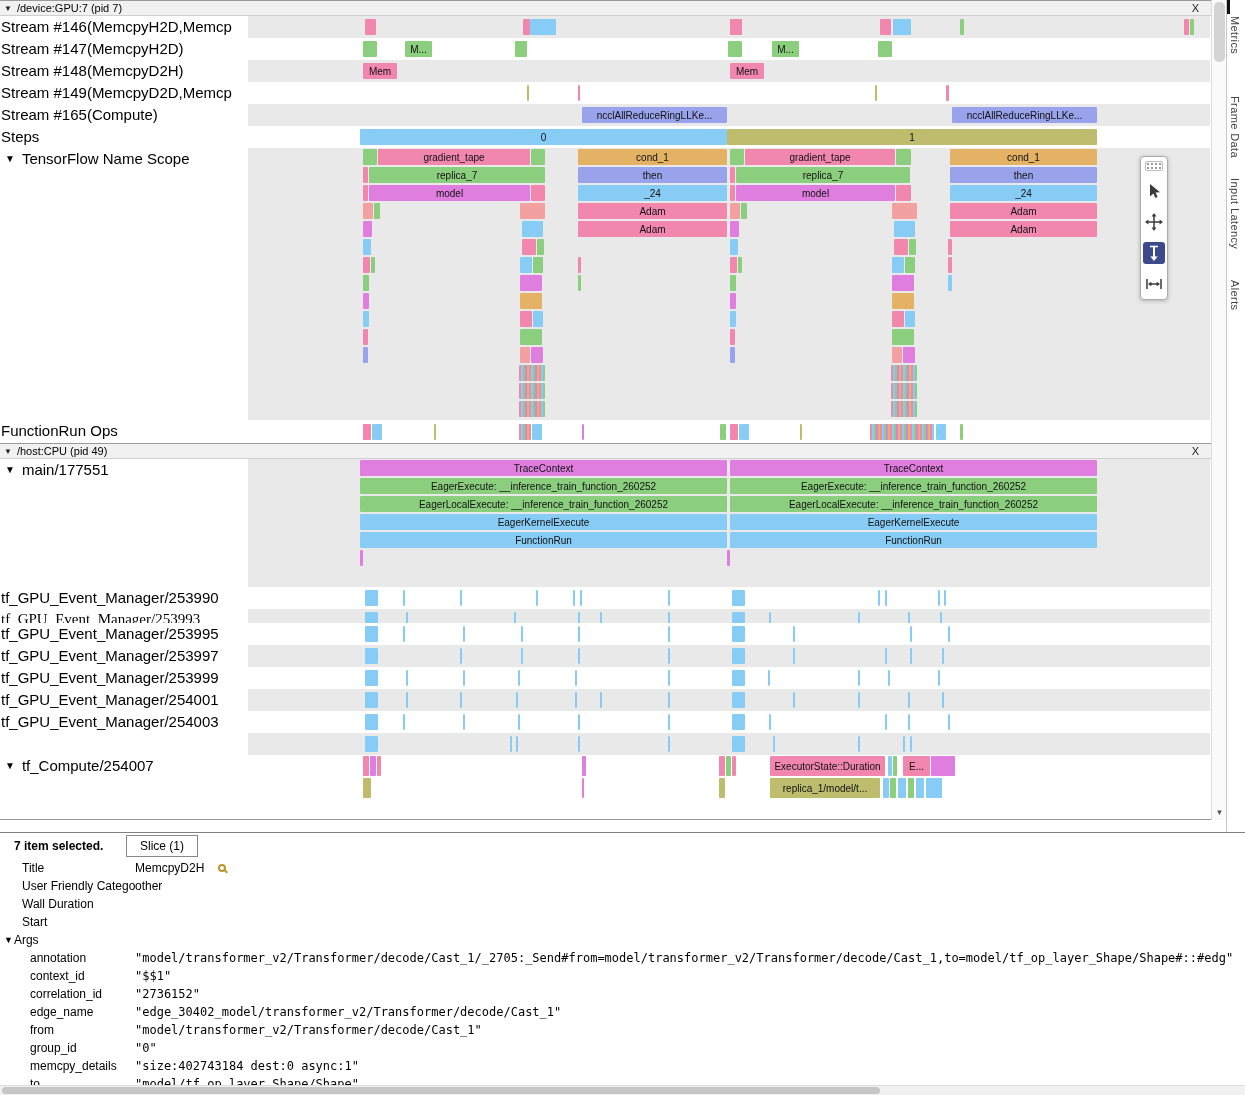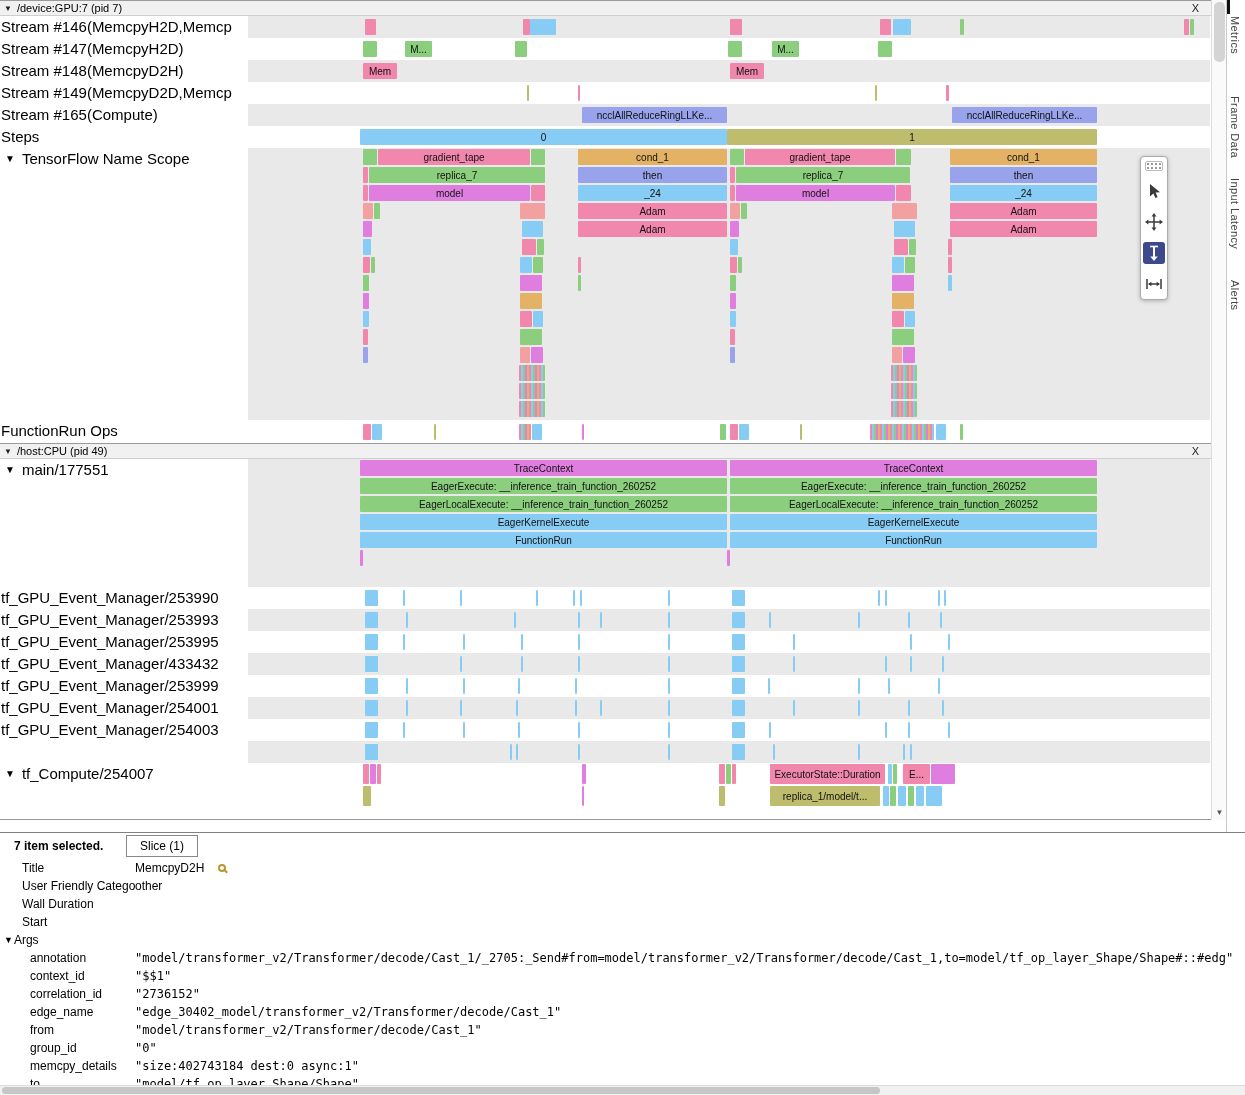--- a/index.html
+++ b/index.html
@@ -301,21 +301,21 @@
             <div class="blk" style="left: 288px; width: 2px; top: 3px; height: 16px; background: rgb(135, 204, 244);"></div>
             <div class="blk" style="left: 325px; width: 2px; top: 3px; height: 16px; background: rgb(135, 204, 244);"></div>
             <div class="blk" style="left: 332px; width: 2px; top: 3px; height: 16px; background: rgb(135, 204, 244);"></div>
             <div class="blk" style="left: 420px; width: 2px; top: 3px; height: 16px; background: rgb(135, 204, 244);"></div>
             <div class="blk" style="left: 630px; width: 2px; top: 3px; height: 16px; background: rgb(135, 204, 244);"></div>
             <div class="blk" style="left: 637px; width: 2px; top: 3px; height: 16px; background: rgb(135, 204, 244);"></div>
             <div class="blk" style="left: 690px; width: 2px; top: 3px; height: 16px; background: rgb(135, 204, 244);"></div>
             <div class="blk" style="left: 696px; width: 2px; top: 3px; height: 16px; background: rgb(135, 204, 244);"></div>
           </div>
         </div>
-        <div class="track" style="height: 22px;">
+        <div class="track" style="height: 14px; font-family: Liberation Serif, serif;">
           <div class="tlabel">
             <span>tf_GPU_Event_Manager/253993</span>
           </div>
           <div class="lane" style="background: rgb(233, 233, 233);">
             <div class="blk" style="left: 117px; width: 13px; top: 3px; height: 16px; background: rgb(135, 204, 244);"></div>
             <div class="blk" style="left: 484px; width: 13px; top: 3px; height: 16px; background: rgb(135, 204, 244);"></div>
             <div class="blk" style="left: 158px; width: 2px; top: 3px; height: 16px; background: rgb(135, 204, 244);"></div>
             <div class="blk" style="left: 266px; width: 2px; top: 3px; height: 16px; background: rgb(135, 204, 244);"></div>
             <div class="blk" style="left: 330px; width: 2px; top: 3px; height: 16px; background: rgb(135, 204, 244);"></div>
             <div class="blk" style="left: 352px; width: 2px; top: 3px; height: 16px; background: rgb(135, 204, 244);"></div>
@@ -338,21 +338,21 @@
             <div class="blk" style="left: 273px; width: 2px; top: 3px; height: 16px; background: rgb(135, 204, 244);"></div>
             <div class="blk" style="left: 330px; width: 2px; top: 3px; height: 16px; background: rgb(135, 204, 244);"></div>
             <div class="blk" style="left: 420px; width: 2px; top: 3px; height: 16px; background: rgb(135, 204, 244);"></div>
             <div class="blk" style="left: 545px; width: 2px; top: 3px; height: 16px; background: rgb(135, 204, 244);"></div>
             <div class="blk" style="left: 662px; width: 2px; top: 3px; height: 16px; background: rgb(135, 204, 244);"></div>
             <div class="blk" style="left: 700px; width: 2px; top: 3px; height: 16px; background: rgb(135, 204, 244);"></div>
           </div>
         </div>
         <div class="track" style="height: 22px;">
           <div class="tlabel">
-            <span>tf_GPU_Event_Manager/433432</span>
+            <span>tf_GPU_Event_Manager/253997</span>
           </div>
           <div class="lane" style="background: rgb(233, 233, 233);">
             <div class="blk" style="left: 117px; width: 13px; top: 3px; height: 16px; background: rgb(135, 204, 244);"></div>
             <div class="blk" style="left: 484px; width: 13px; top: 3px; height: 16px; background: rgb(135, 204, 244);"></div>
             <div class="blk" style="left: 212px; width: 2px; top: 3px; height: 16px; background: rgb(135, 204, 244);"></div>
             <div class="blk" style="left: 273px; width: 2px; top: 3px; height: 16px; background: rgb(135, 204, 244);"></div>
             <div class="blk" style="left: 330px; width: 2px; top: 3px; height: 16px; background: rgb(135, 204, 244);"></div>
             <div class="blk" style="left: 420px; width: 2px; top: 3px; height: 16px; background: rgb(135, 204, 244);"></div>
             <div class="blk" style="left: 545px; width: 2px; top: 3px; height: 16px; background: rgb(135, 204, 244);"></div>
             <div class="blk" style="left: 637px; width: 2px; top: 3px; height: 16px; background: rgb(135, 204, 244);"></div>

